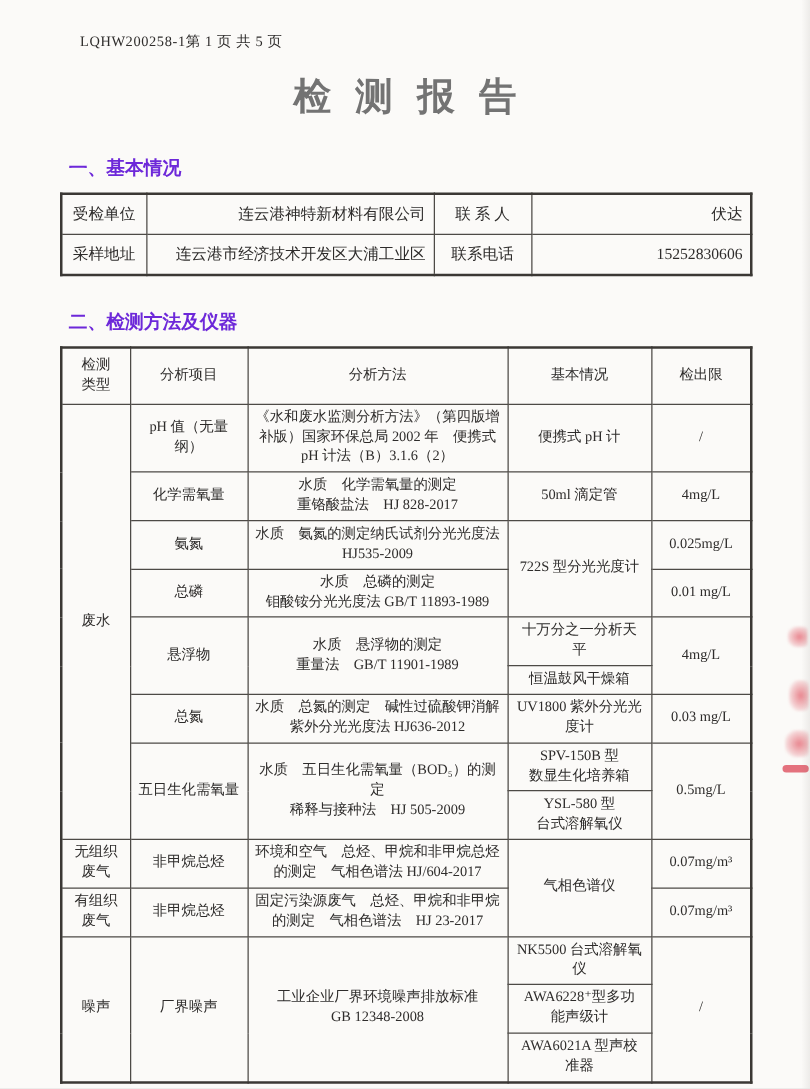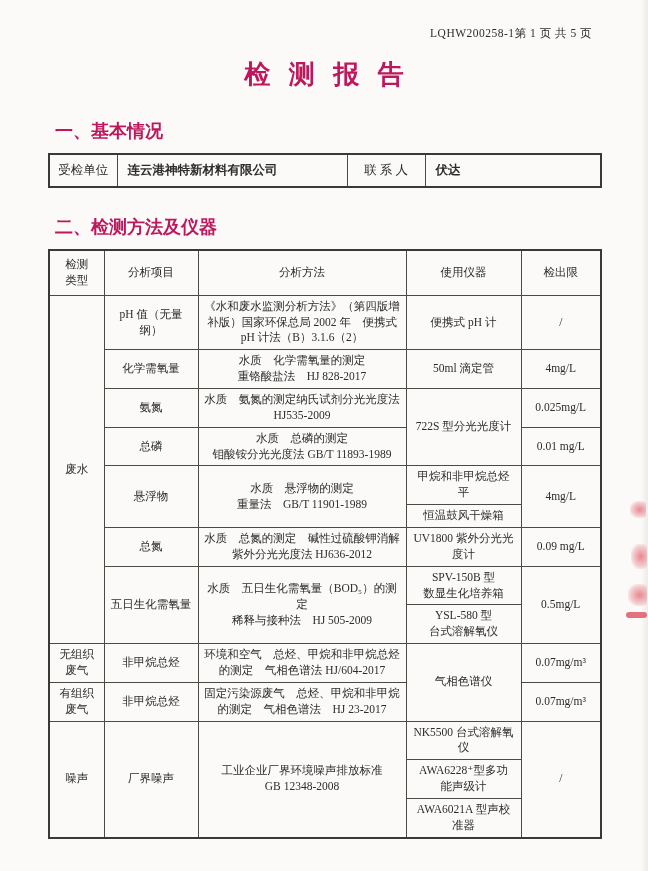--- a/index.html
+++ b/index.html
@@ -8,61 +8,61 @@
     width:648px; height:871px;
     margin:0 auto;
     background:#fbfaf8;
     font-family:"Liberation Serif","DejaVu Serif",serif;
     color:#2e2c2b;
     overflow:hidden;
     box-sizing:border-box;
   }
   .doc-header {
     display:flex;
-    justify-content:flex-end;
+    justify-content:flex-start;
     align-items:baseline;
     padding:26px 56px 0 64px;
     font-size:11.5px;
     letter-spacing:0.5px;
   }
   .title {
     margin:16px 0 0 0;
     text-align:center;
-    font-size:26px;
+    font-size:30px;
     font-weight:bold;
     letter-spacing:6px;
     text-indent:6px;
-    color:#be185d;
+    color:#737373;
     font-family:Liberation Serif, serif;
   }
   .sec-heading {
     margin:27px 0 10px 55px;
-    font-size:18px;
+    font-size:15px;
     font-weight:bold;
-    color:#be185d;
+    color:#6d28d9;
   }
   .sec-heading.second { }
   table {
     border-collapse:collapse;
     table-layout:fixed;
     width:552px;
     margin-left:48px;
     border:2px solid #3b3835;
     padding-left:44px;
   }
   td, th {
     border:1px solid #4d4a46;
     font-weight:normal;
     vertical-align:middle;
     text-align:center;
     color:#2e2c2b;
     box-sizing:border-box;
   }
   .t1 td { font-size:12.5px; padding:7px 6px; }
-  .t1 td.val { text-align:left; padding-left:10px;font-weight:bold; }
+  .t1 td.val { text-align:right; padding-left:10px; }
   .t2 td, .t2 th { font-size:11.5px; line-height:1.38; padding:3px 4px; }
   .t2 th { padding:6px 4px; }
   .ml { white-space:pre-line; }
   
   .red-mark {
     position:absolute;
     background:radial-gradient(ellipse at 60% 50%, rgba(226,96,108,0.75), rgba(226,96,108,0.25) 60%, rgba(226,96,108,0) 80%);
     filter:blur(0.7px);
   }
   .red-dash {
@@ -97,41 +97,47 @@
         <col style="width:230px">
         <col style="width:78px">
         <col style="width:176px">
     </colgroup>
     <tbody>
       <tr>
         <td class="lab">受检单位</td>
         <td class="val">连云港神特新材料有限公司</td>
         <td class="lab">联 系 人</td>
         <td class="val">伏达</td>
+      </tr>
+      <tr>
+        <td class="lab">采样地址</td>
+        <td class="val">连云港市经济技术开发区大浦工业区</td>
+        <td class="lab">联系电话</td>
+        <td class="val">15252830606</td>
       </tr>
     </tbody>
   </table>
 
   <h2 class="sec-heading second">二、检测方法及仪器</h2>
 
   <table class="t2">
     <colgroup>
       <col style="width:55px">
         <col style="width:94px">
         <col style="width:208px">
         <col style="width:115px">
         <col style="width:80px">
     </colgroup>
     <tbody>
       <tr>
         <th class="ml">检测
 类型</th>
         <th>分析项目</th>
         <th>分析方法</th>
-        <th>使用仪器</th>
+        <th>基本情况</th>
         <th>检出限</th>
       </tr>
 
       <tr>
         <td rowspan="9" class="ml">废水</td>
         <td>pH 值（无量纲）</td>
         <td class="ml">《水和废水监测分析方法》（第四版增
 补版）国家环保总局 2002 年　便携式
 pH 计法（B）3.1.6（2）</td>
         <td>便携式 pH 计</td>
@@ -158,35 +164,35 @@
         <td>总磷</td>
         <td class="ml">水质　总磷的测定
 钼酸铵分光光度法 GB/T 11893-1989</td>
         <td>0.01 mg/L</td>
       </tr>
 
       <tr>
         <td rowspan="2">悬浮物</td>
         <td rowspan="2" class="ml">水质　悬浮物的测定
 重量法　GB/T 11901-1989</td>
-        <td class="ml">甲烷和非甲烷总烃
+        <td class="ml">十万分之一分析天
 平</td>
         <td rowspan="2">4mg/L</td>
       </tr>
       <tr>
         <td>恒温鼓风干燥箱</td>
       </tr>
 
       <tr>
         <td>总氮</td>
         <td class="ml">水质　总氮的测定　碱性过硫酸钾消解
 紫外分光光度法 HJ636-2012</td>
         <td class="ml">UV1800 紫外分光光
 度计</td>
-        <td>0.09 mg/L</td>
+        <td>0.03 mg/L</td>
       </tr>
 
       <tr>
         <td rowspan="2">五日生化需氧量</td>
         <td rowspan="2" class="ml">水质　五日生化需氧量（BOD₅）的测定
 稀释与接种法　HJ 505-2009</td>
         <td class="ml">SPV-150B 型
 数显生化培养箱</td>
         <td rowspan="2">0.5mg/L</td>
       </tr>

